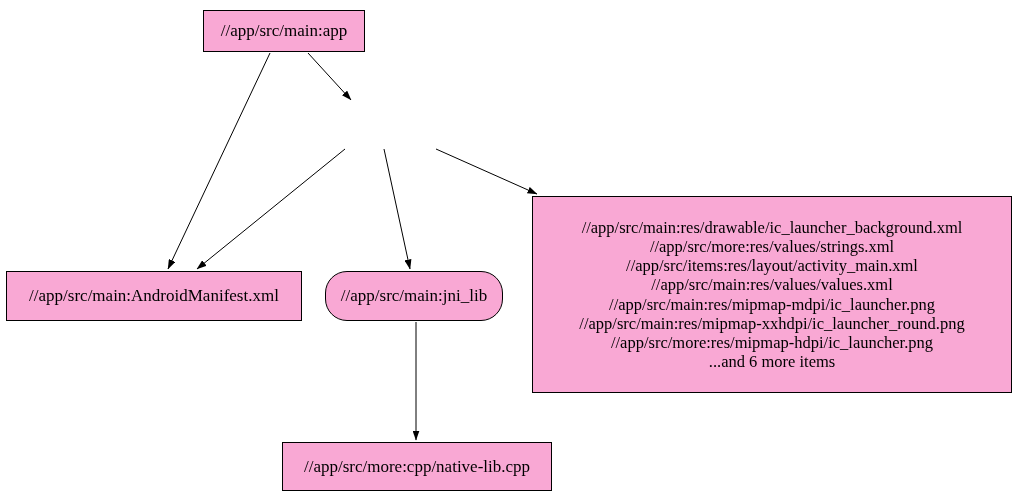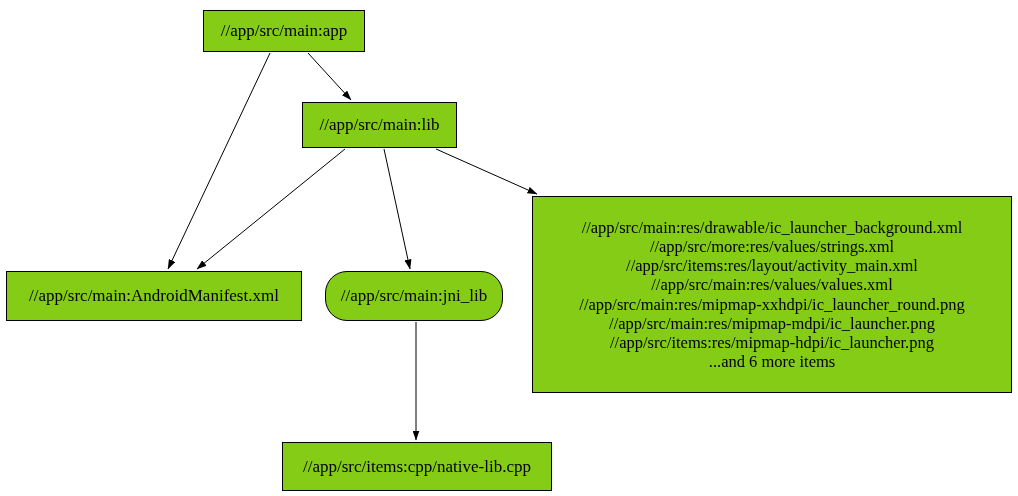--- a/index.html
+++ b/index.html
@@ -20,21 +20,21 @@
     position: absolute;
     left: 0;
     top: 0;
     width: 1018px;
     height: 496px;
   }
   .node {
     position: absolute;
     box-sizing: border-box;
     border: 1px solid #000000;
-    background: #84cc16;
+    background: #f9a8d4;
     display: flex;
     align-items: center;
     justify-content: center;
     text-align: center;
     font-size: 17px;
     line-height: 20px;
     white-space: nowrap;
   }
   .node-multi {
     flex-direction: column;
@@ -70,40 +70,37 @@
     <line class="edge" x1="345" y1="149" x2="197" y2="269" marker-end="url(#arrowhead)"></line>
     <line class="edge" x1="384" y1="149" x2="410" y2="269" marker-end="url(#arrowhead)"></line>
     <line class="edge" x1="436" y1="149" x2="537" y2="194" marker-end="url(#arrowhead)"></line>
     <line class="edge" x1="416" y1="322" x2="416" y2="440" marker-end="url(#arrowhead)"></line>
   </svg>
 
   <div class="node" id="node-app">
     <span>//app/src/main:app</span>
   </div>
 
-  <div class="node" id="node-lib">
-    <span>//app/src/main:lib</span>
-  </div>
 
   <div class="node" id="node-manifest">
     <span>//app/src/main:AndroidManifest.xml</span>
   </div>
 
   <div class="node" id="node-jni-lib">
     <span>//app/src/main:jni_lib</span>
   </div>
 
   <div class="node node-multi" id="node-resources">
     <div>//app/src/main:res/drawable/ic_launcher_background.xml</div>
     <div>//app/src/more:res/values/strings.xml</div>
     <div>//app/src/items:res/layout/activity_main.xml</div>
     <div>//app/src/main:res/values/values.xml</div>
+    <div>//app/src/main:res/mipmap-mdpi/ic_launcher.png</div>
     <div>//app/src/main:res/mipmap-xxhdpi/ic_launcher_round.png</div>
-    <div>//app/src/main:res/mipmap-mdpi/ic_launcher.png</div>
-    <div>//app/src/items:res/mipmap-hdpi/ic_launcher.png</div>
+    <div>//app/src/more:res/mipmap-hdpi/ic_launcher.png</div>
     <div>...and 6 more items</div>
   </div>
 
   <div class="node" id="node-native-lib">
-    <span>//app/src/items:cpp/native-lib.cpp</span>
+    <span>//app/src/more:cpp/native-lib.cpp</span>
   </div>
 
 </div>
 
 </body></html>

